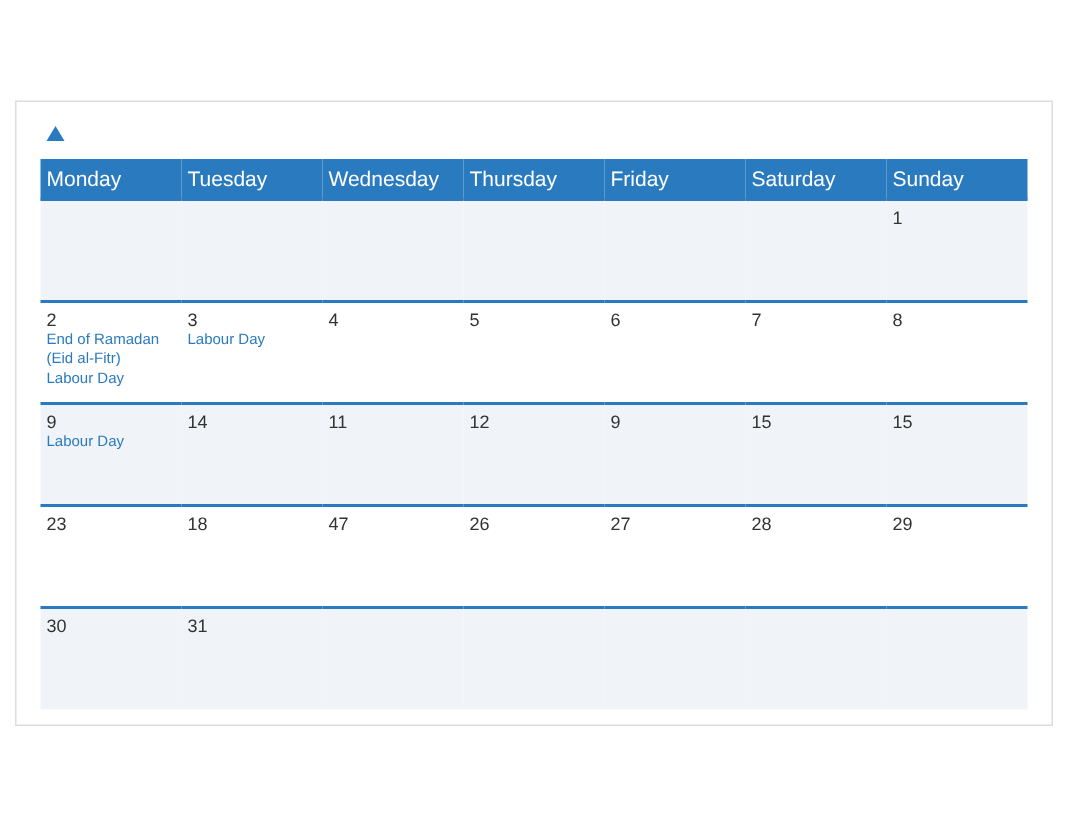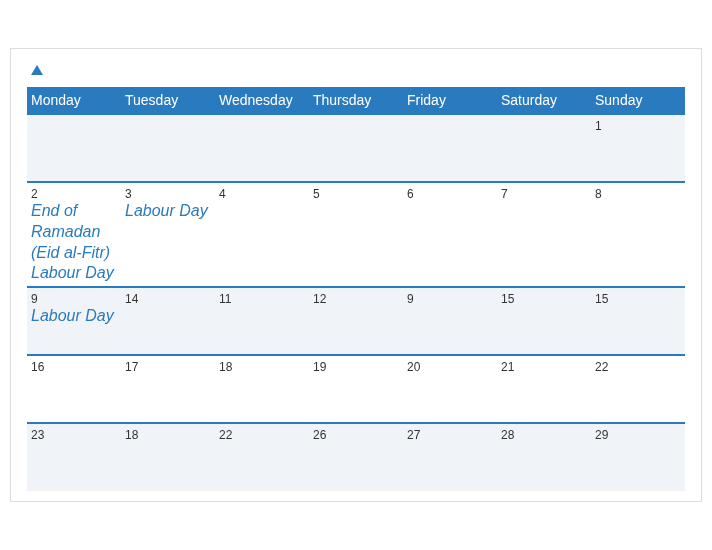--- a/index.html
+++ b/index.html
@@ -100,25 +100,24 @@
     }
     .calendar-table tbody tr:nth-child(even) td {
       background: #fff;
     }
     .day-num {
       font-size: 12px;
       color: #333;
       display: block;
     }
     .holiday {
-      font-size: 16px;
+      font-size: 10px;
       color: #2a7abf;
       display: block;
       line-height: 1.3;
-      font-style: italic;
     }
   </style>
 </head>
 <body>
 
 <div class="calendar-container">
   <div class="header">
     <div class="logo">
       <div class="logo-line">
         <span class="logo-general"></span>
@@ -200,59 +199,49 @@
           </td>
           <td>
             <span class="day-num">15</span>
           </td>
           <td>
             <span class="day-num">15</span>
           </td>
         </tr>
         <tr>
           <td>
-            <span class="day-num">16</span>
-          </td>
-          <td>
-            <span class="day-num">17</span>
+            <span class="day-num">23</span>
           </td>
           <td>
             <span class="day-num">18</span>
           </td>
           <td>
-            <span class="day-num">19</span>
-          </td>
-          <td>
-            <span class="day-num">20</span>
-          </td>
-          <td>
-            <span class="day-num">21</span>
-          </td>
-          <td>
-            <span class="day-num">22</span>
-          </td>
-        </tr>
-        <tr>
-          <td>
-            <span class="day-num">23</span>
-          </td>
-          <td>
-            <span class="day-num">18</span>
-          </td>
-          <td>
-            <span class="day-num">22</span>
+            <span class="day-num">47</span>
           </td>
           <td>
             <span class="day-num">26</span>
           </td>
           <td>
             <span class="day-num">27</span>
           </td>
           <td>
             <span class="day-num">28</span>
           </td>
           <td>
             <span class="day-num">29</span>
           </td>
+        </tr>
+        <tr>
+          <td>
+            <span class="day-num">30</span>
+          </td>
+          <td>
+            <span class="day-num">31</span>
+          </td>
+          <td></td>
+          <td></td>
+          <td></td>
+          <td></td>
+          <td></td>
         </tr>
       </tbody>
   </table>
 </div>
 
 </body></html>

